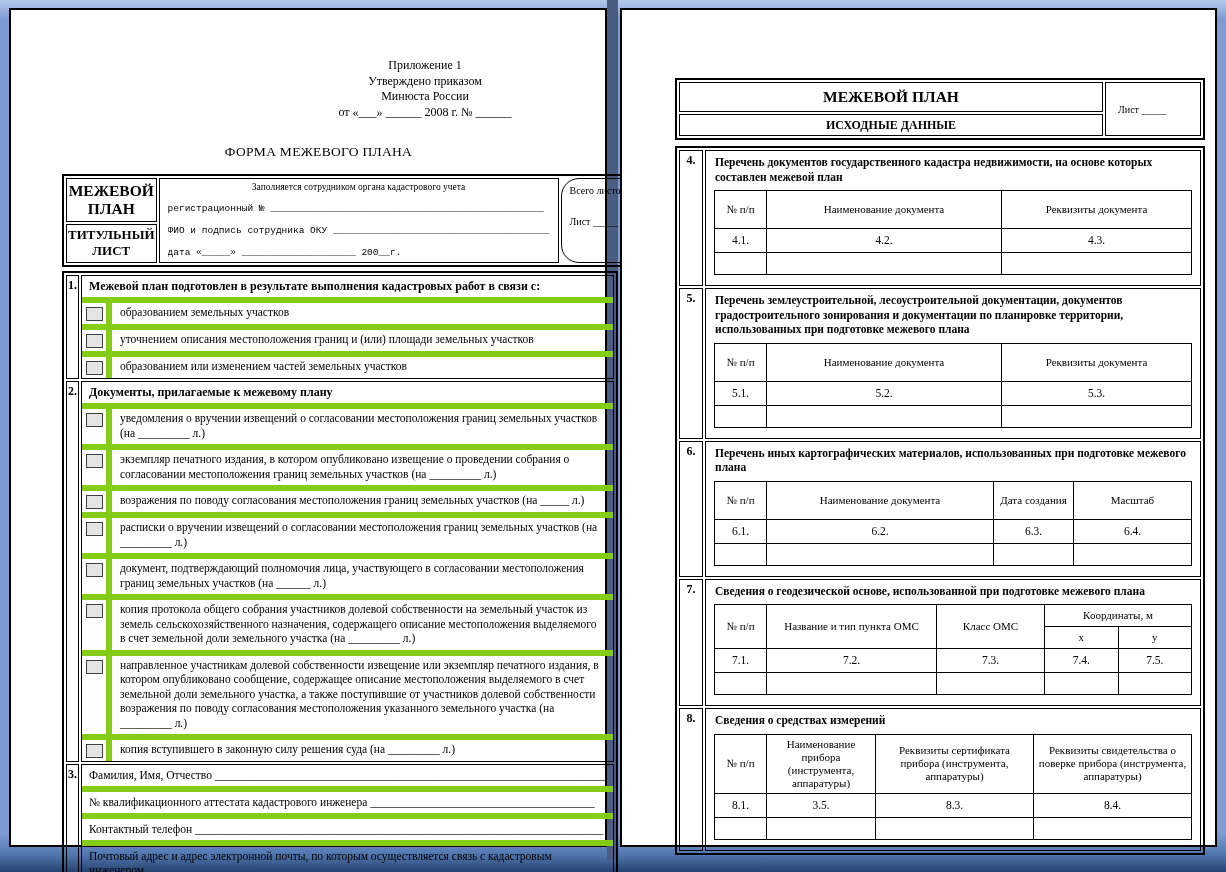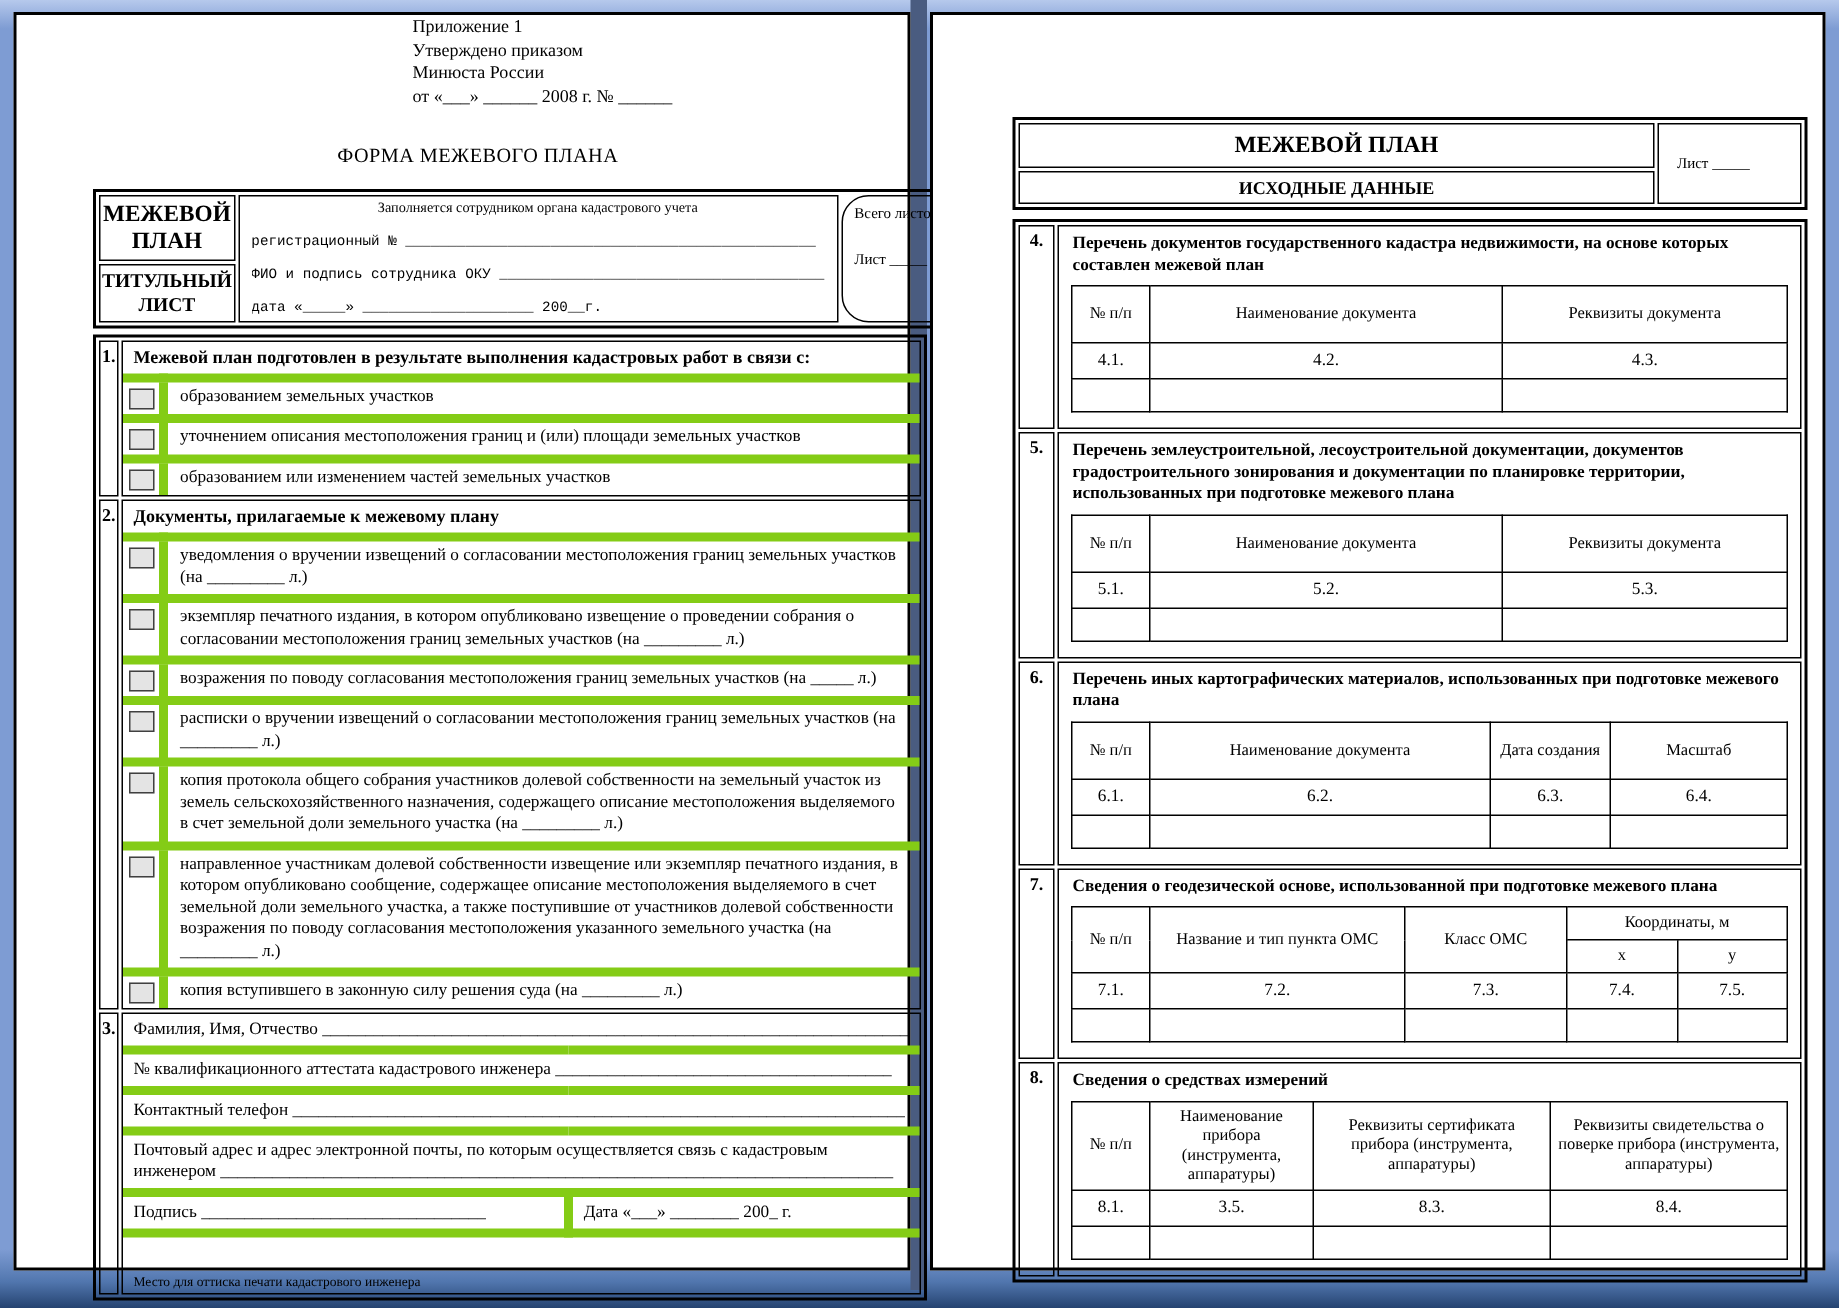--- a/index.html
+++ b/index.html
@@ -18,22 +18,22 @@
   .page {
     position:absolute; top:8px; height:839px; background:#fff;
     border:2px solid #000;
   }
   .page-left  { left:9px;   width:598px; }
   .page-right { left:620px; width:597px; }
   .lp-inner { padding:0 30px 0 51px; }
   .rp-inner { padding:0 10px 0 53px; }
 
   
-  .approval { margin-left:auto; margin-right:0; width:300px;
-              text-align:left; font-size:12px; line-height:15.5px; }
+  .approval { padding-top:48px; margin-left:auto; margin-right:0; width:300px;
+              text-align:center; font-size:12px; line-height:15.5px; }
   .form-title { text-align:center; font-weight:normal; font-size:13.5px; margin-top:24px; letter-spacing:.3px; }
 
   
   table.outer { width:100%; border:2px solid #000; border-collapse:separate; border-spacing:2px; }
   table.outer > tbody > tr > td { border:1px solid #000; }
   td.num { width:24px; text-align:center; vertical-align:top; font-weight:bold; font-size:12px; padding-top:2px; }
   td.contentcell { padding:0; vertical-align:top; }
 
   
   .tb { margin-top:14px; }
@@ -176,20 +176,26 @@
                   <tr>
                     <td class="cb">
                         <div class="checkbox"></div>
                       </td>
                     <td class="it">расписки о вручении извещений о  согласовании местоположения границ земельных участков (на _________ л.)</td>
                   </tr>
                   <tr>
                     <td class="cb">
                         <div class="checkbox"></div>
                       </td>
+                    <td class="it">документ, подтверждающий полномочия лица, участвующего в согласовании местоположения границ земельных участков (на ______ л.)</td>
+                  </tr>
+                  <tr>
+                    <td class="cb">
+                        <div class="checkbox"></div>
+                      </td>
                     <td class="it">копия протокола общего собрания участников долевой собственности на земельный участок из земель сельскохозяйственного назначения, содержащего описание местоположения выделяемого в счет земельной доли земельного участка (на _________ л.)</td>
                   </tr>
                   <tr>
                     <td class="cb">
                         <div class="checkbox"></div>
                       </td>
                     <td class="it">направленное участникам долевой собственности извещение или экземпляр печатного издания, в котором опубликовано сообщение, содержащее описание местоположения выделяемого в счет земельной доли земельного участка, а также поступившие от участников долевой собственности возражения по поводу согласования местоположения указанного земельного участка (на _________ л.)</td>
                   </tr>
                   <tr>
                     <td class="cb">

